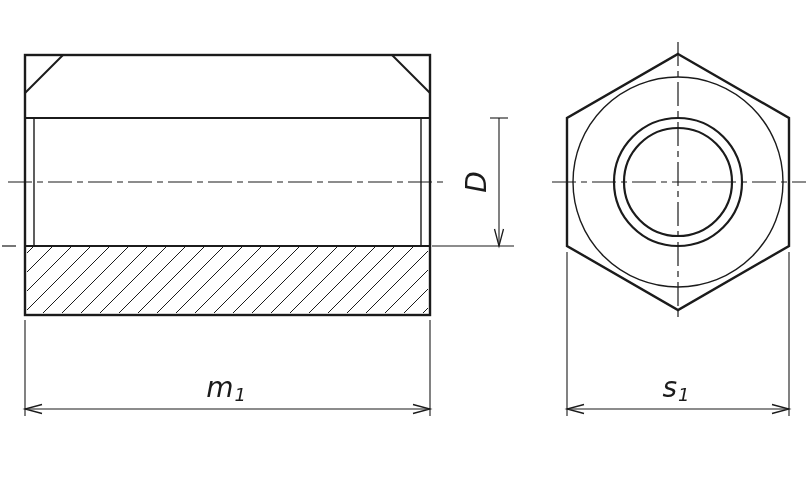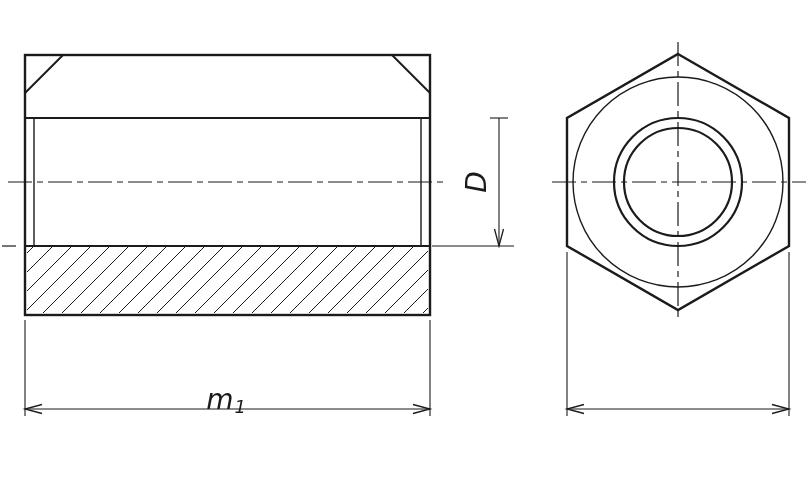--- a/index.html
+++ b/index.html
@@ -84,18 +84,19 @@
       <g stroke-width="1.1">
         <path d="M432,246 L514,246"></path>
         <path d="M490,118 L508,118"></path>
         <path d="M499,118 L499,246"></path>
         <path d="M494.5,229 L499,246 L503.5,229" stroke-width="1.3"></path>
       </g>
 
     </g>
   </svg>
 
-  <span class="dim-label" style="left:196px; top:386px; width:60px;font-style:italic;"><span>m</span><span class="sub-num">1</span></span>
+  <span class="dim-label" style="left:196px; top:374px; width:60px;font-style:italic;"><span>m</span><span class="sub-num">1</span></span>
 
+  <span class="dim-label" style="left:648px; top:374px; width:56px;"><span>s</span><span class="sub-num">1</span></span>
 
   <span class="dim-label label-d" style="left:457px; top:168px; width:40px;"><span>D</span></span>
 
 </div>
 
 </body></html>

